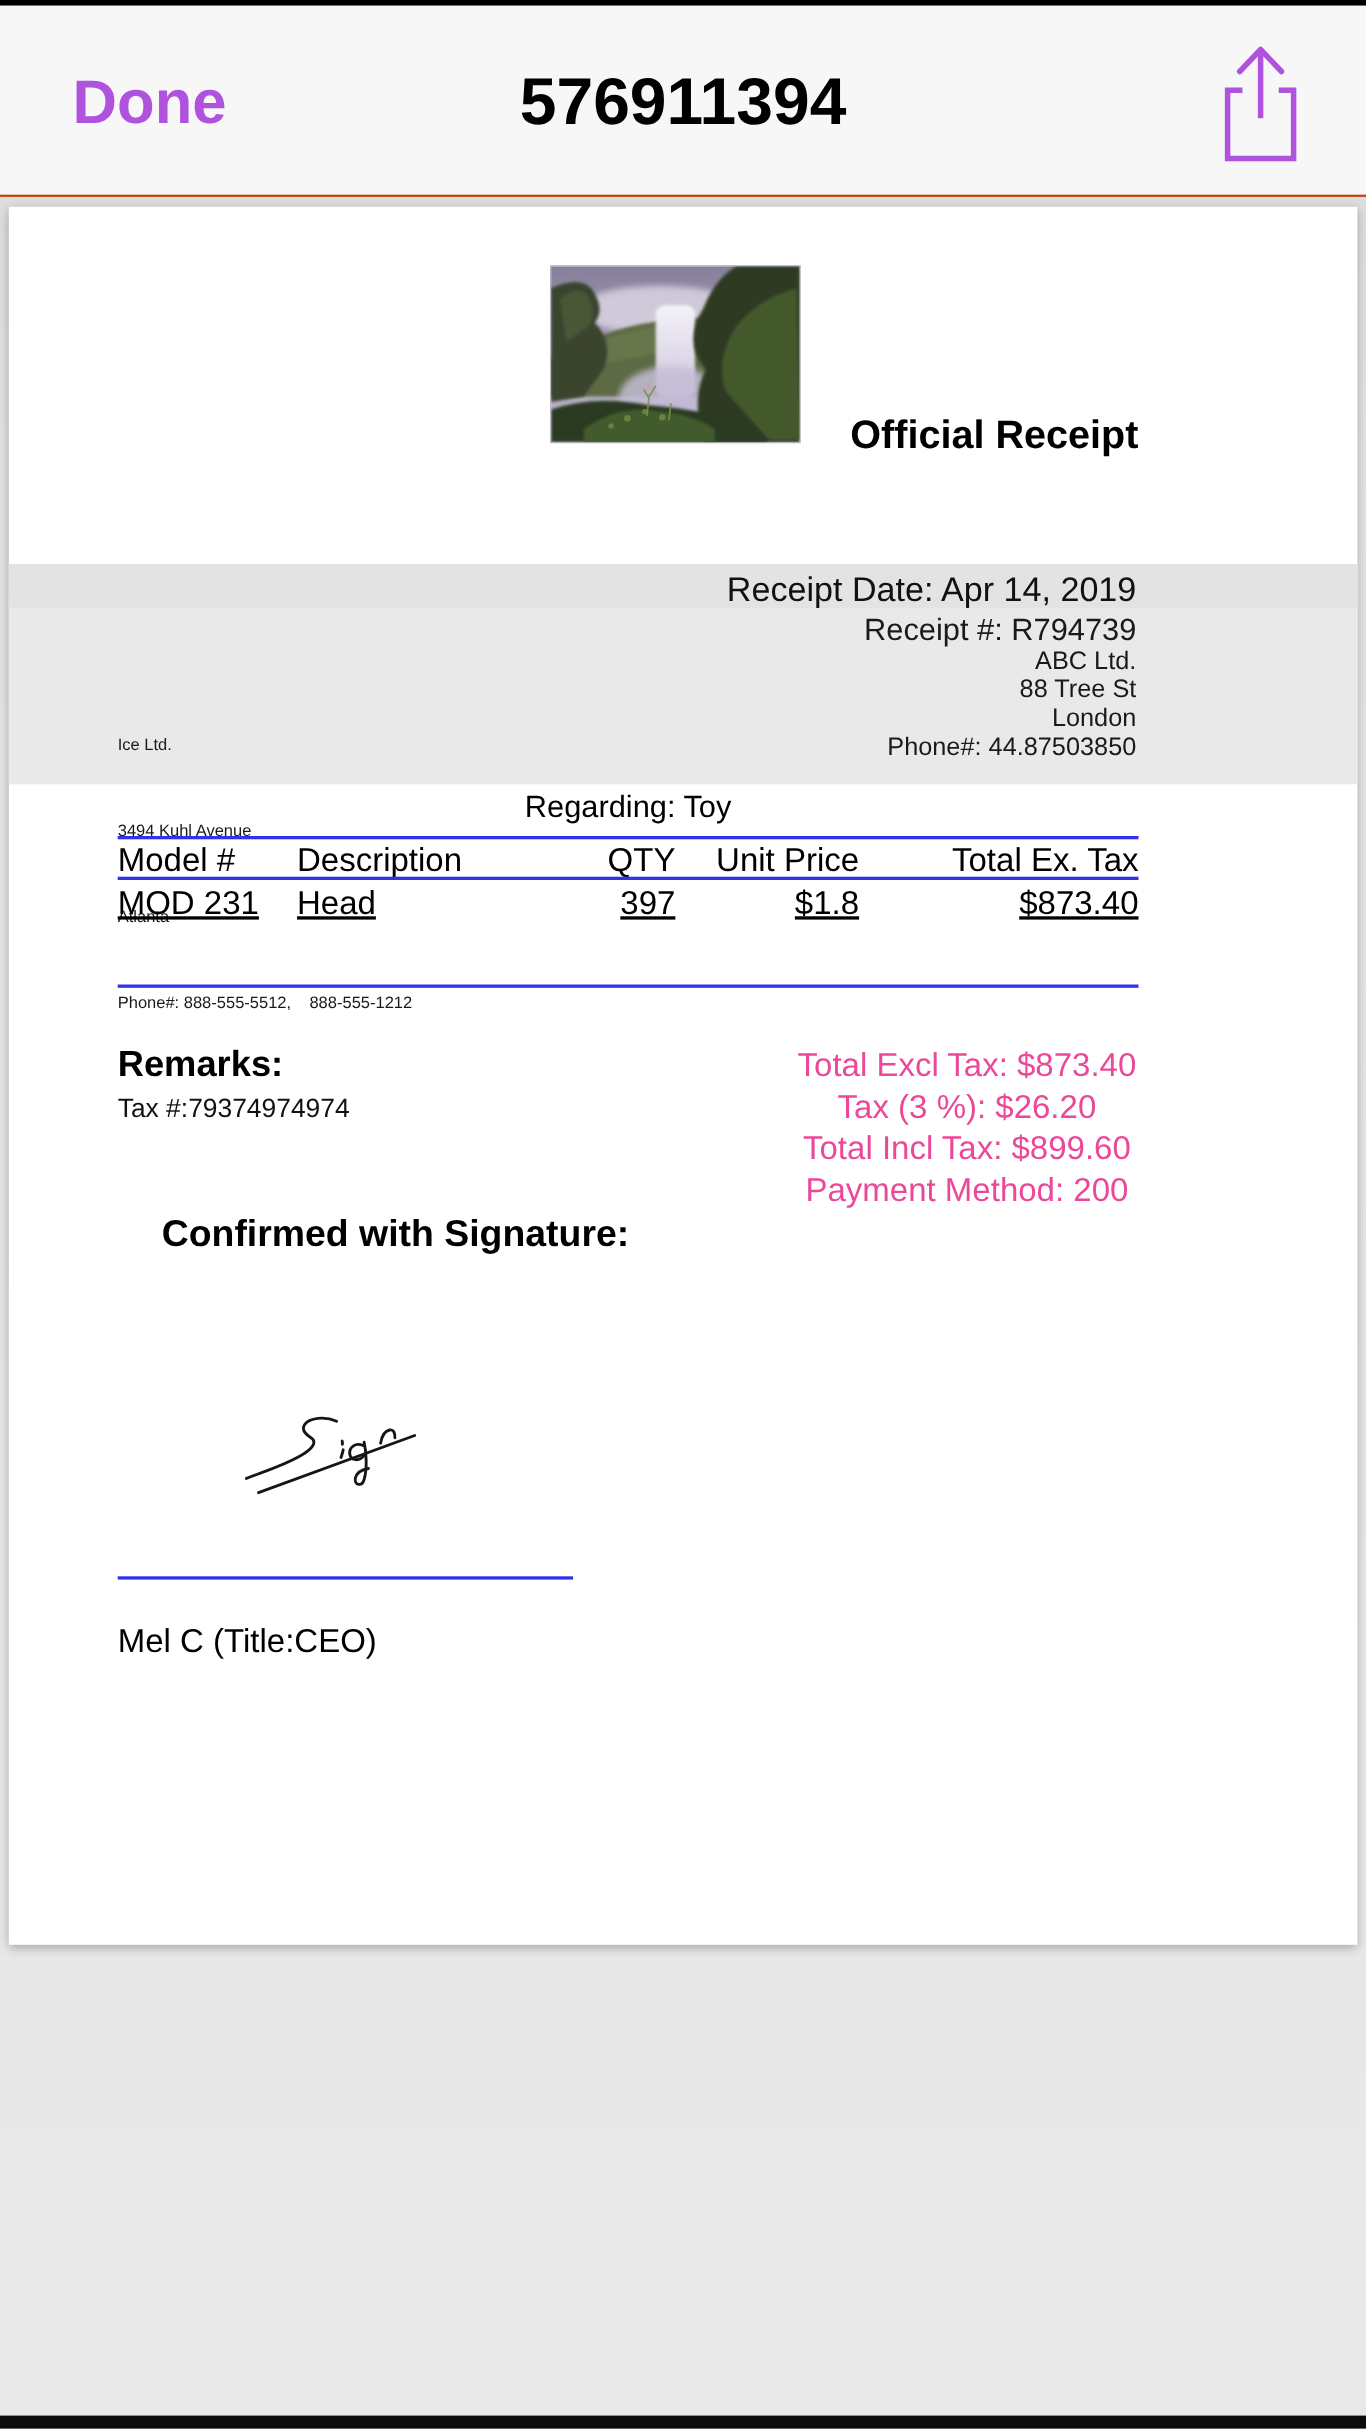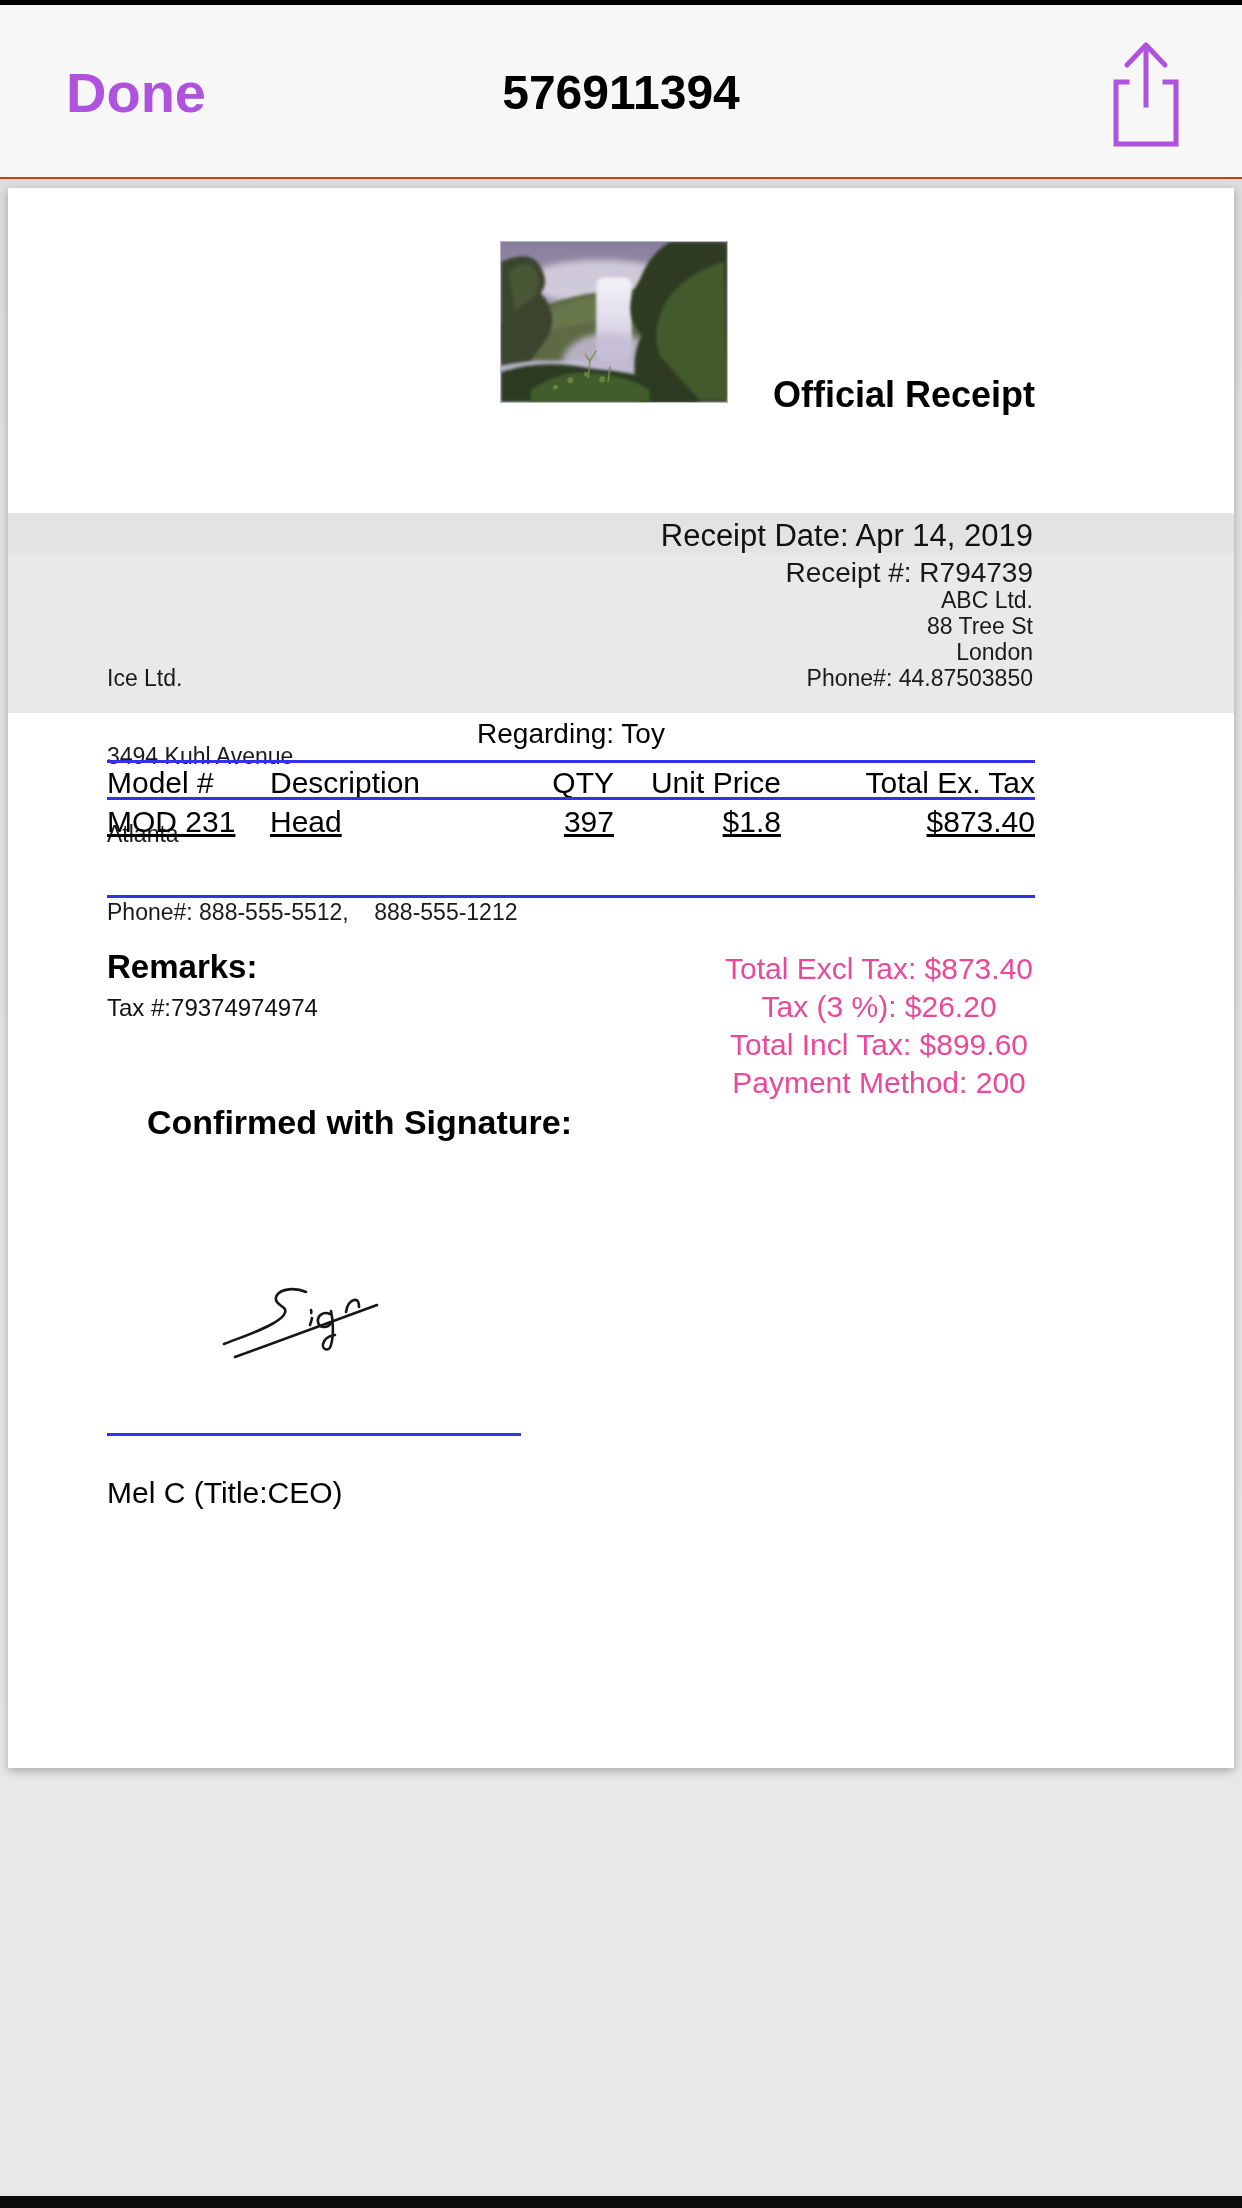--- a/index.html
+++ b/index.html
@@ -15,40 +15,40 @@
   .navbar{
     position:absolute;top:5px;left:0;width:1242px;height:172px;
     background:#f7f7f7;border-bottom:2px solid #c2410c;z-index:20;
   }
   .done-btn{
     position:absolute;left:66px;top:58px;font-size:56px;font-weight:600;
     color:#AF52DE;line-height:60px;cursor:pointer;
   }
   .nav-title{
     position:absolute;left:0;top:58px;width:1242px;text-align:center;
-    font-size:48px;font-weight:700;color:#000;line-height:60px;
+    font-size:60px;font-weight:700;color:#000;line-height:60px;
   }
   .share-btn{position:absolute;right:54px;top:30px;width:88px;height:116px;cursor:pointer;}
 
   
   .page{
     position:absolute;left:8px;top:188px;width:1226px;height:1580px;
     background:#fff;box-shadow:0 3px 9px rgba(0,0,0,0.28);z-index:10;
   }
   .abs{position:absolute;}
 
   .logo{left:492px;top:53px;width:228px;height:162px;border:1px solid #b9b4c2;box-sizing:border-box;}
   .doc-title{top:186px;left:99px;width:928px;text-align:right;font-size:36px;font-weight:700;color:#000;}
 
   .grayband{left:0;top:325px;width:1226px;height:200px;background:#e9e9e9;}
   .grayband .date-row{position:absolute;left:0;top:0;width:1226px;height:40px;background:#e3e3e3;}
   .date-line{position:absolute;top:5px;right:201px;font-size:31px;color:#111;}
   .num-line{position:absolute;top:44px;right:201px;font-size:28px;color:#1a1a1a;}
   .to-block{position:absolute;top:74px;right:201px;text-align:right;font-size:23px;line-height:26px;color:#1a1a1a;}
-  .from-block{position:absolute;top:100px;left:99px;text-align:left;font-size:23px;line-height:26px;color:#1a1a1a;white-space:pre;}
+  .from-block{position:absolute;top:100px;left:99px;text-align:left;font-size:15px;line-height:26px;color:#1a1a1a;white-space:pre;}
 
   .regarding{top:530px;left:99px;width:928px;text-align:center;font-size:28px;color:#000;}
 
   .blue-line{height:3px;background:#3232e8;}
   .line-a{left:99px;top:572px;width:928px;}
   .line-b{left:99px;top:609px;width:928px;}
   .line-c{left:99px;top:707px;width:928px;}
   .sig-line{left:99px;top:1245px;width:414px;}
 
   .tbl-row{left:99px;width:928px;display:grid;grid-template-columns:163px 208px 136px 167px 254px;font-size:30px;color:#000;}

